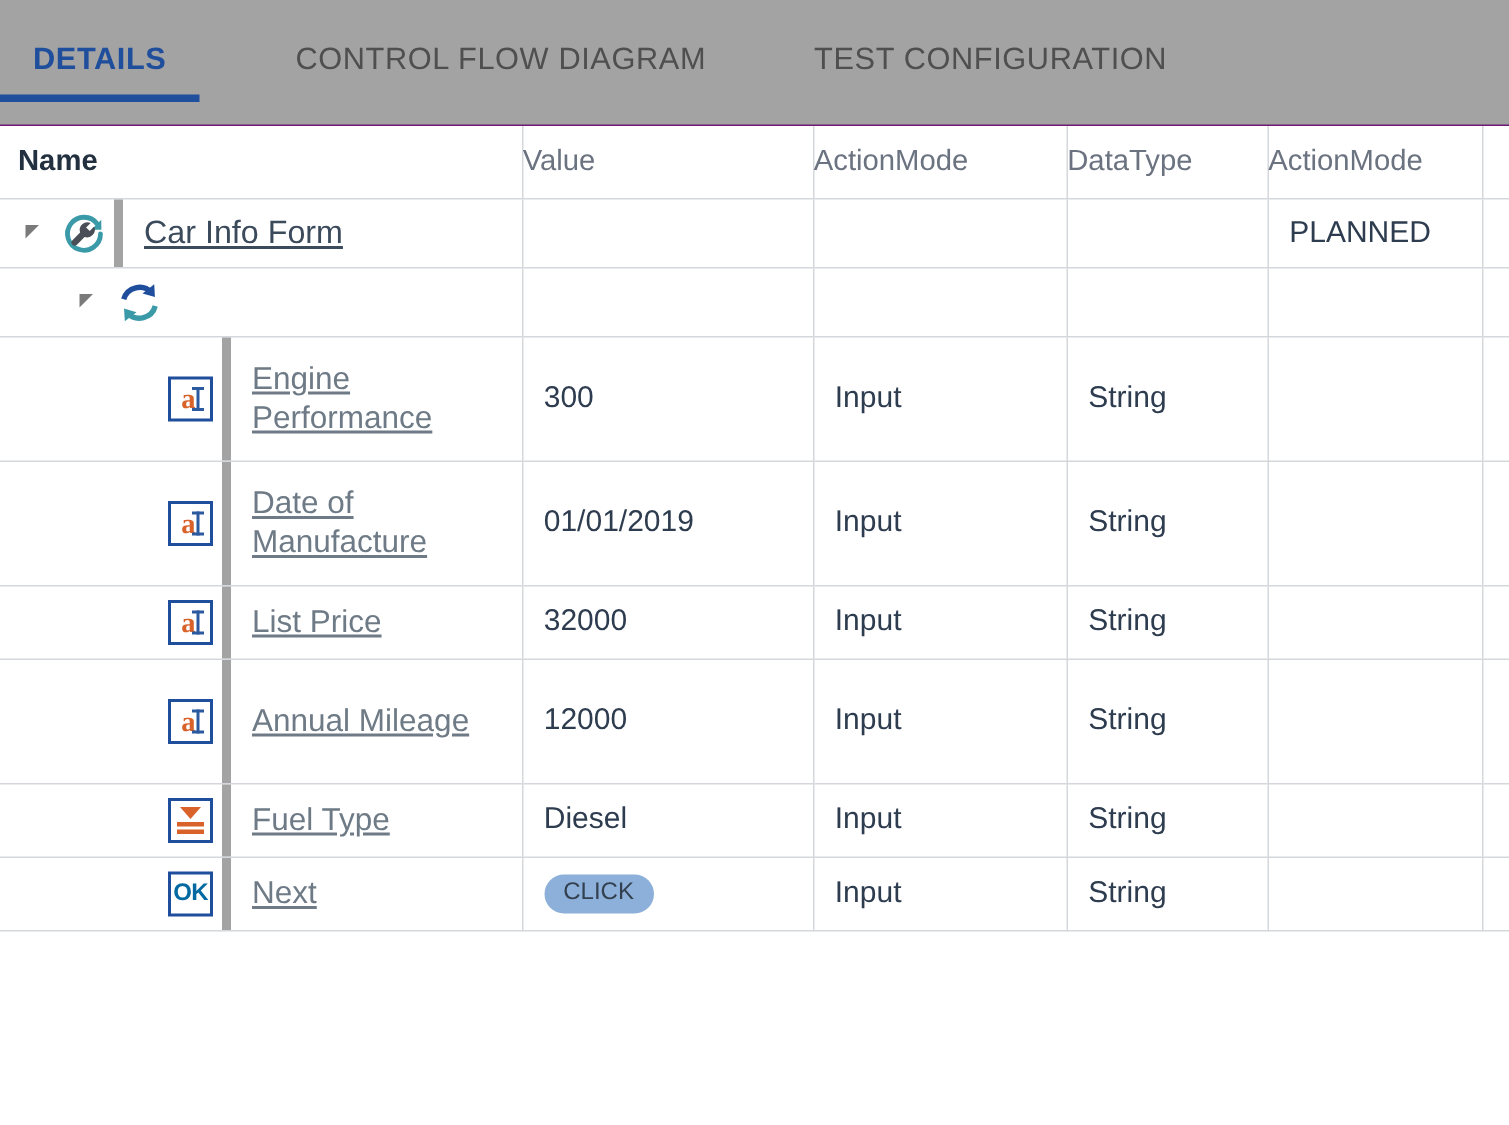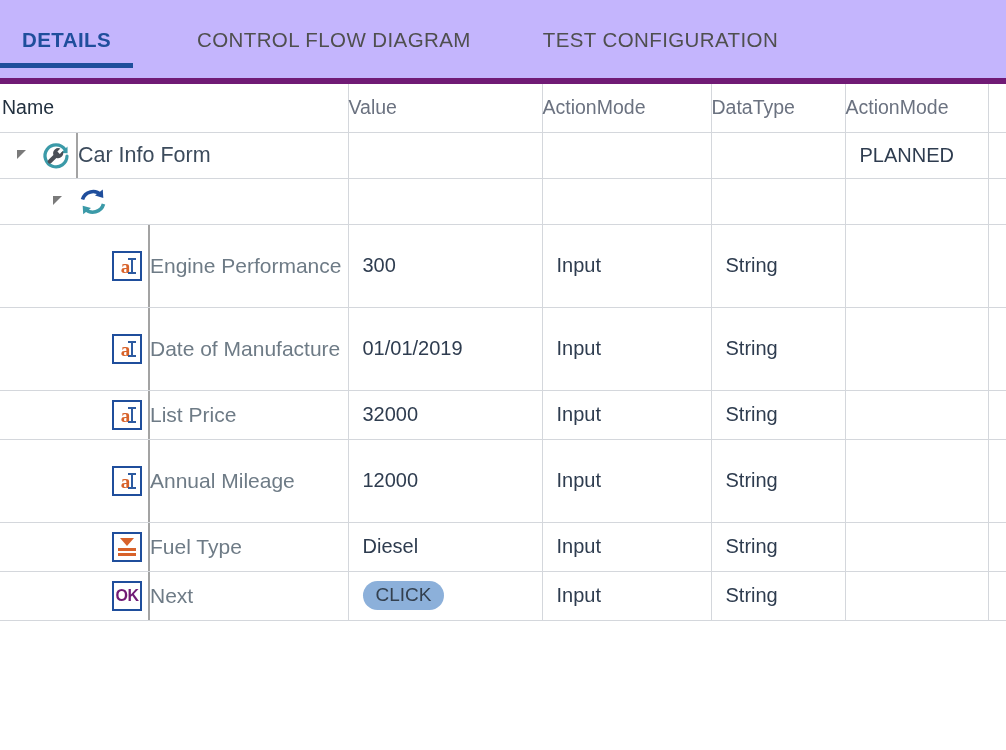--- a/index.html
+++ b/index.html
@@ -21,22 +21,22 @@
     position: relative;
     background: #ffffff;
   }
 
   
   .tabstrip {
     position: absolute;
     left: 0; top: 0;
     width: 1006px;
     height: 84px;
-    background: #c4b5fd;
-    border-bottom: 6px solid #701a75;
+    background: #a3a3a3;
+    border-bottom: 1px solid #701a75;
     box-sizing: border-box;
   }
   .tabs-row {
     position: absolute;
     left: 0; top: 28px;
     height: 40px;
     display: flex;
     align-items: flex-start;
   }
   .tab {
@@ -100,22 +100,22 @@
     font-weight: normal;
     color: #6b7280;
     font-size: 19.5px;
     text-align: left;
     padding-left: 14px;
     box-sizing: border-box;
     border-bottom: 1px solid #c8ccd2;
   }
   thead th.name-head {
     color: #22303f;
-    font-weight: normal;
-    padding-left: 2px;
+    font-weight: bold;
+    padding-left: 12px;
   }
 
   
   .name-cell {
     display: flex;
     align-items: stretch;
     height: 100%;
     min-height: inherit;
   }
   .indent { flex: 0 0 auto; }
@@ -137,27 +137,29 @@
 
   .icon-slot {
     flex: 0 0 auto;
     width: 42px;
     display: flex;
     align-items: center;
     justify-content: center;
   }
   .label-box {
     flex: 1 1 auto;
-    border-left: 2px solid #a3a3a3;
-    display: flex;
-    align-items: center;
+    border-left: 6px solid #a3a3a3;
+    display: flex;
+    align-items: center;
+    padding-left: 14px;
     box-sizing: border-box;
     font-size: 21px;
     color: #6e7b86;
     line-height: 1.22;
+    text-decoration: underline;
   }
   .label-box.node {
     color: #3c4b5c;
     font-size: 21.5px;
   }
 
   td.cellpad {
     padding-left: 14px;
     box-sizing: border-box;
     color: #2e3c4f;
@@ -236,32 +238,32 @@
   }
   .ti-dropdown .bar {
     width: 18px; height: 3px;
     background: #d8622a;
   }
   .ti-ok {
     font-family: "Liberation Sans", sans-serif;
     font-weight: bold;
     font-size: 16px;
     letter-spacing: -0.5px;
-    color: #701a75;
+    color: #0369a1;
     line-height: 1;
   }
 
   
   .pill {
     display: inline-block;
     background: #8cb0da;
     color: #33404f;
     border-radius: 999px;
     padding: 3px 13px 4px 13px;
-    font-size: 19px;
+    font-size: 16px;
     line-height: 1.18;
   }
 </style>
 </head>
 <body>
 
 <div id="app">
 
   <div class="tabstrip">
     <div class="tabs-row">

